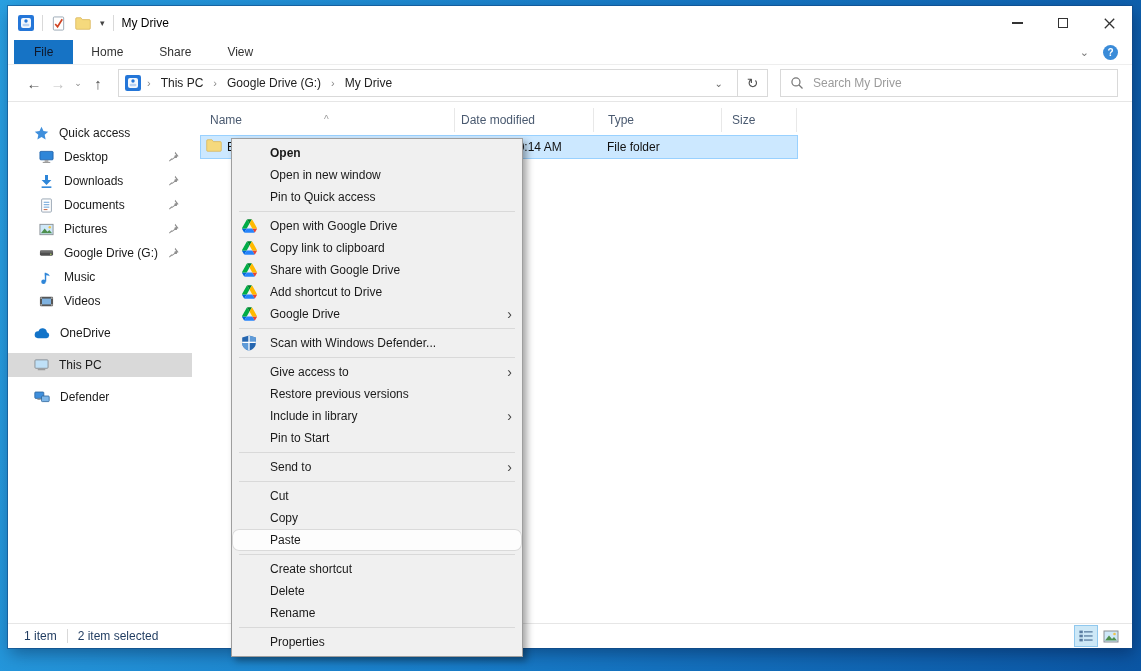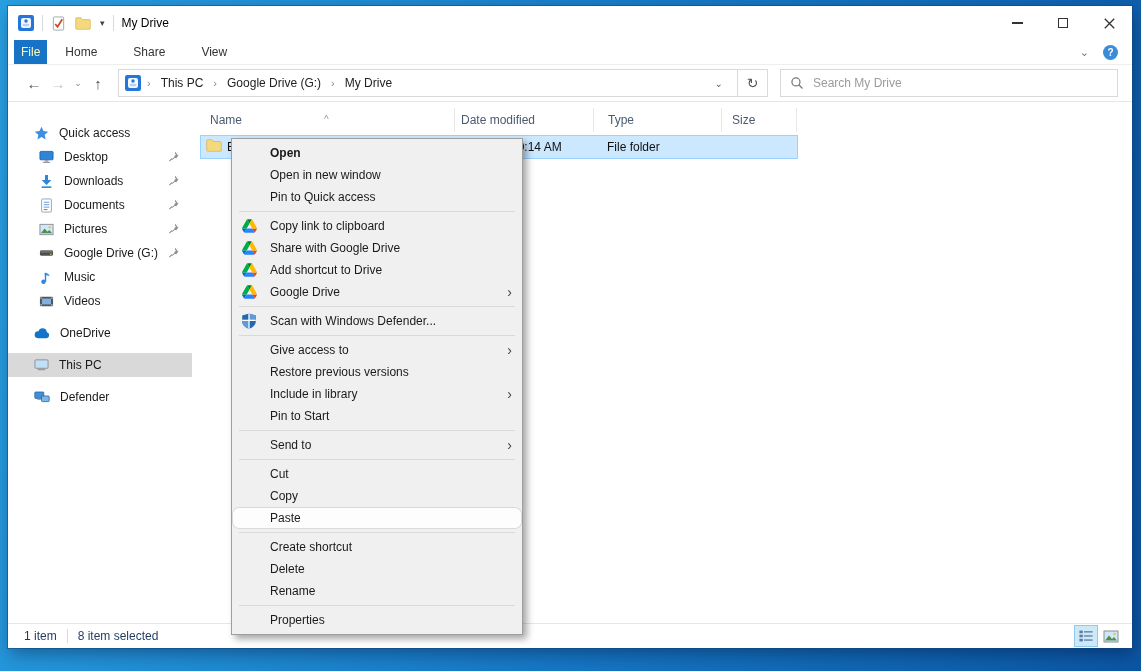--- a/index.html
+++ b/index.html
@@ -27,21 +27,21 @@
   .win-title{ color:#000; }
   .tb-spacer{ flex:1; }
   .win-controls{ display:flex; height:100%; }
   .win-btn{ width:46px; height:100%; display:flex; align-items:center; justify-content:center; cursor:default;}
   .ic-min{ width:11px; height:1.5px; background:#333; }
   .ic-max{ width:10px; height:10px; border:1.4px solid #333; }
 
   
   .tabrow{ height:25px; display:flex; align-items:stretch; border-bottom:1px solid #eeeeee; flex:none; }
   .tab{ display:flex; align-items:center; padding:0 18px; color:#333; }
-  .tab.file{ background:#1673c5; color:#fef9c3; padding:0 7px; margin-left:6px; }
+  .tab.file{ background:#1673c5; color:#0f172a; padding:0 20px; margin-left:6px; }
   .tabrow-right{ margin-left:auto; display:flex; align-items:center; gap:14px; padding-right:14px; }
   .ribbon-chev{ color:#777; font-size:11px; }
   .help-btn{ width:15px; height:15px; border-radius:50%; background:#3a8bd8; color:#fff;
              font-size:10px; font-weight:bold; display:flex; align-items:center; justify-content:center; }
 
   
   .toolbar{ height:37px; display:flex; align-items:center; padding:0 14px 0 14px; border-bottom:1px solid #e6e6e6; flex:none; }
   .nav-btn{ color:#555; font-size:15px; width:24px; text-align:center; }
   .nav-btn.disabled{ color:#c3c3c3; }
   .nav-chev{ color:#888; font-size:9px; width:16px; text-align:center; }
@@ -385,21 +385,21 @@
         <span class="f-name">B</span>
         <span class="f-date">10:14 AM</span>
         <span class="f-type">File folder</span>
       </div>
     </div>
   </div>
 
   <div class="statusbar">
     <span>1 item</span>
     <div class="sb-sep"></div>
-    <span>8 item selected</span>
+    <span>2 item selected</span>
     <div class="sb-spacer"></div>
     <div class="view-btn selected">
       <svg width="16" height="14">
           <use href="#i-details"></use>
         </svg>
     </div>
     <div class="view-btn">
       <svg width="16" height="13">
           <use href="#i-pictures"></use>
         </svg>
@@ -421,20 +421,28 @@
       <span class="lbl">Pin to Quick access</span>
     </div>
   <div class="msep"></div>
 
   <div class="mi">
       <span class="ico">
         <svg width="15" height="14">
           <use href="#i-drive"></use>
         </svg>
       </span>
+      <span class="lbl">Open with Google Drive</span>
+    </div>
+  <div class="mi">
+      <span class="ico">
+        <svg width="15" height="14">
+          <use href="#i-drive"></use>
+        </svg>
+      </span>
       <span class="lbl">Copy link to clipboard</span>
     </div>
   <div class="mi">
       <span class="ico">
         <svg width="15" height="14">
           <use href="#i-drive"></use>
         </svg>
       </span>
       <span class="lbl">Share with Google Drive</span>
     </div>

